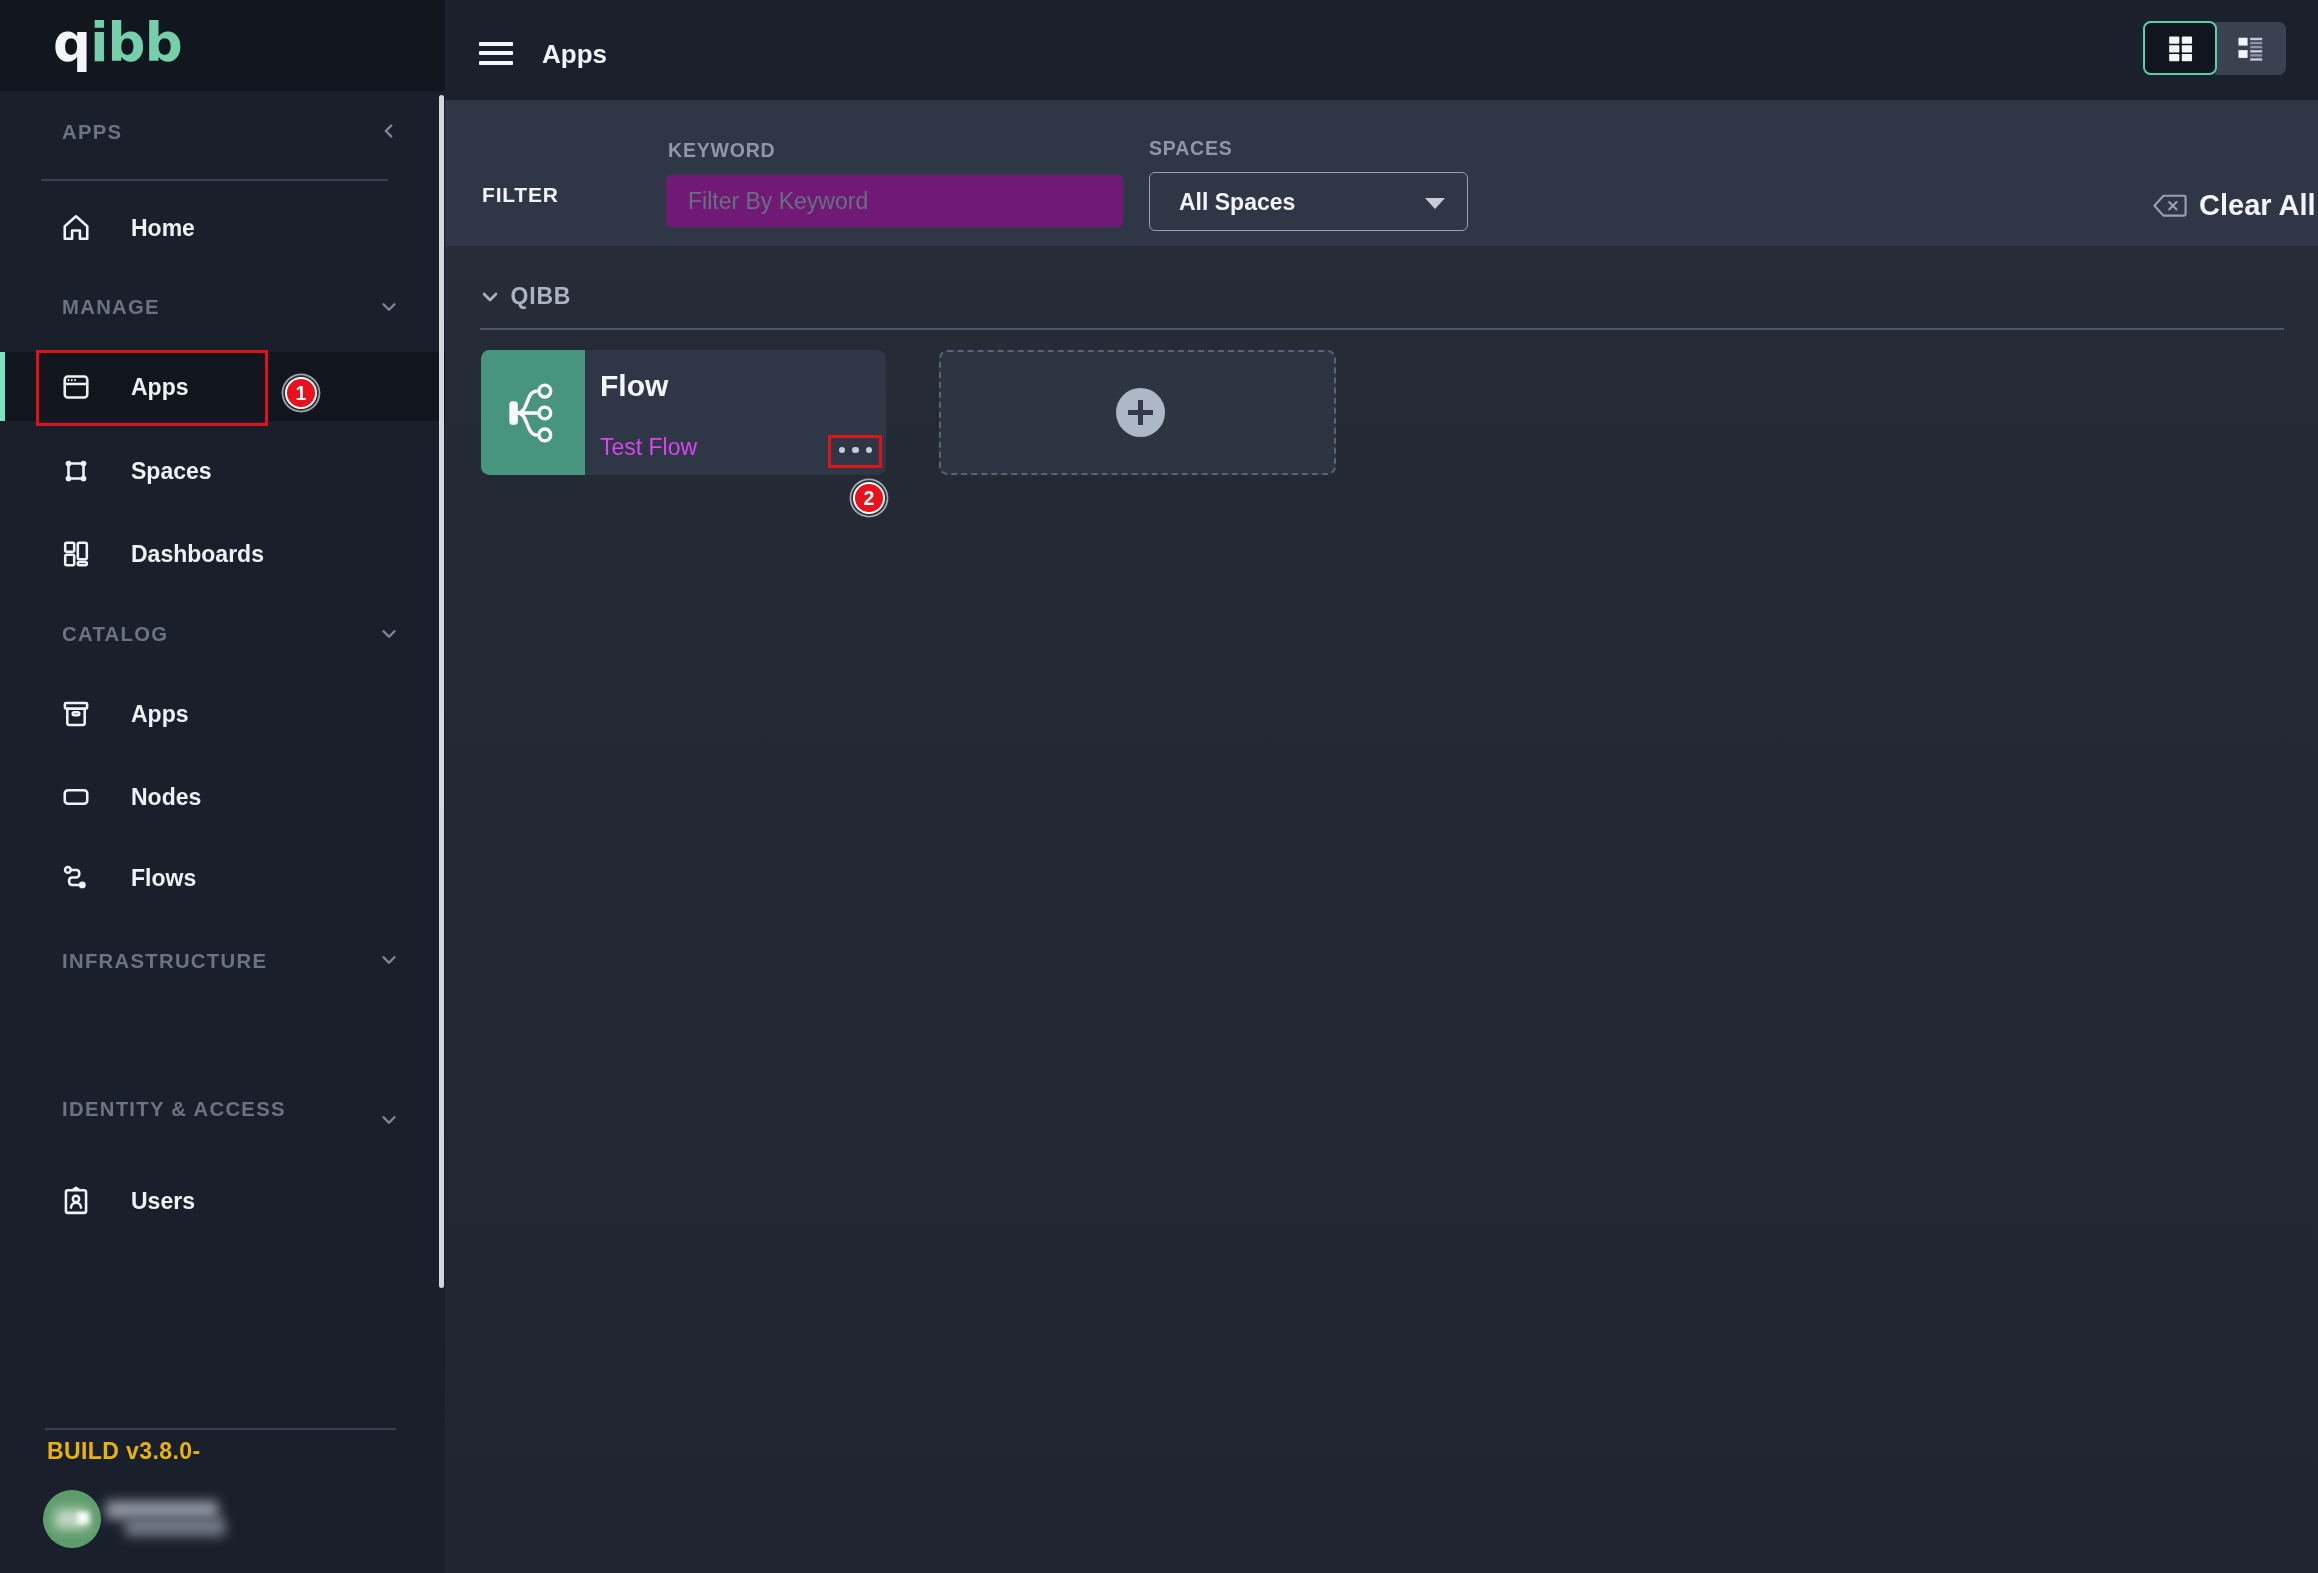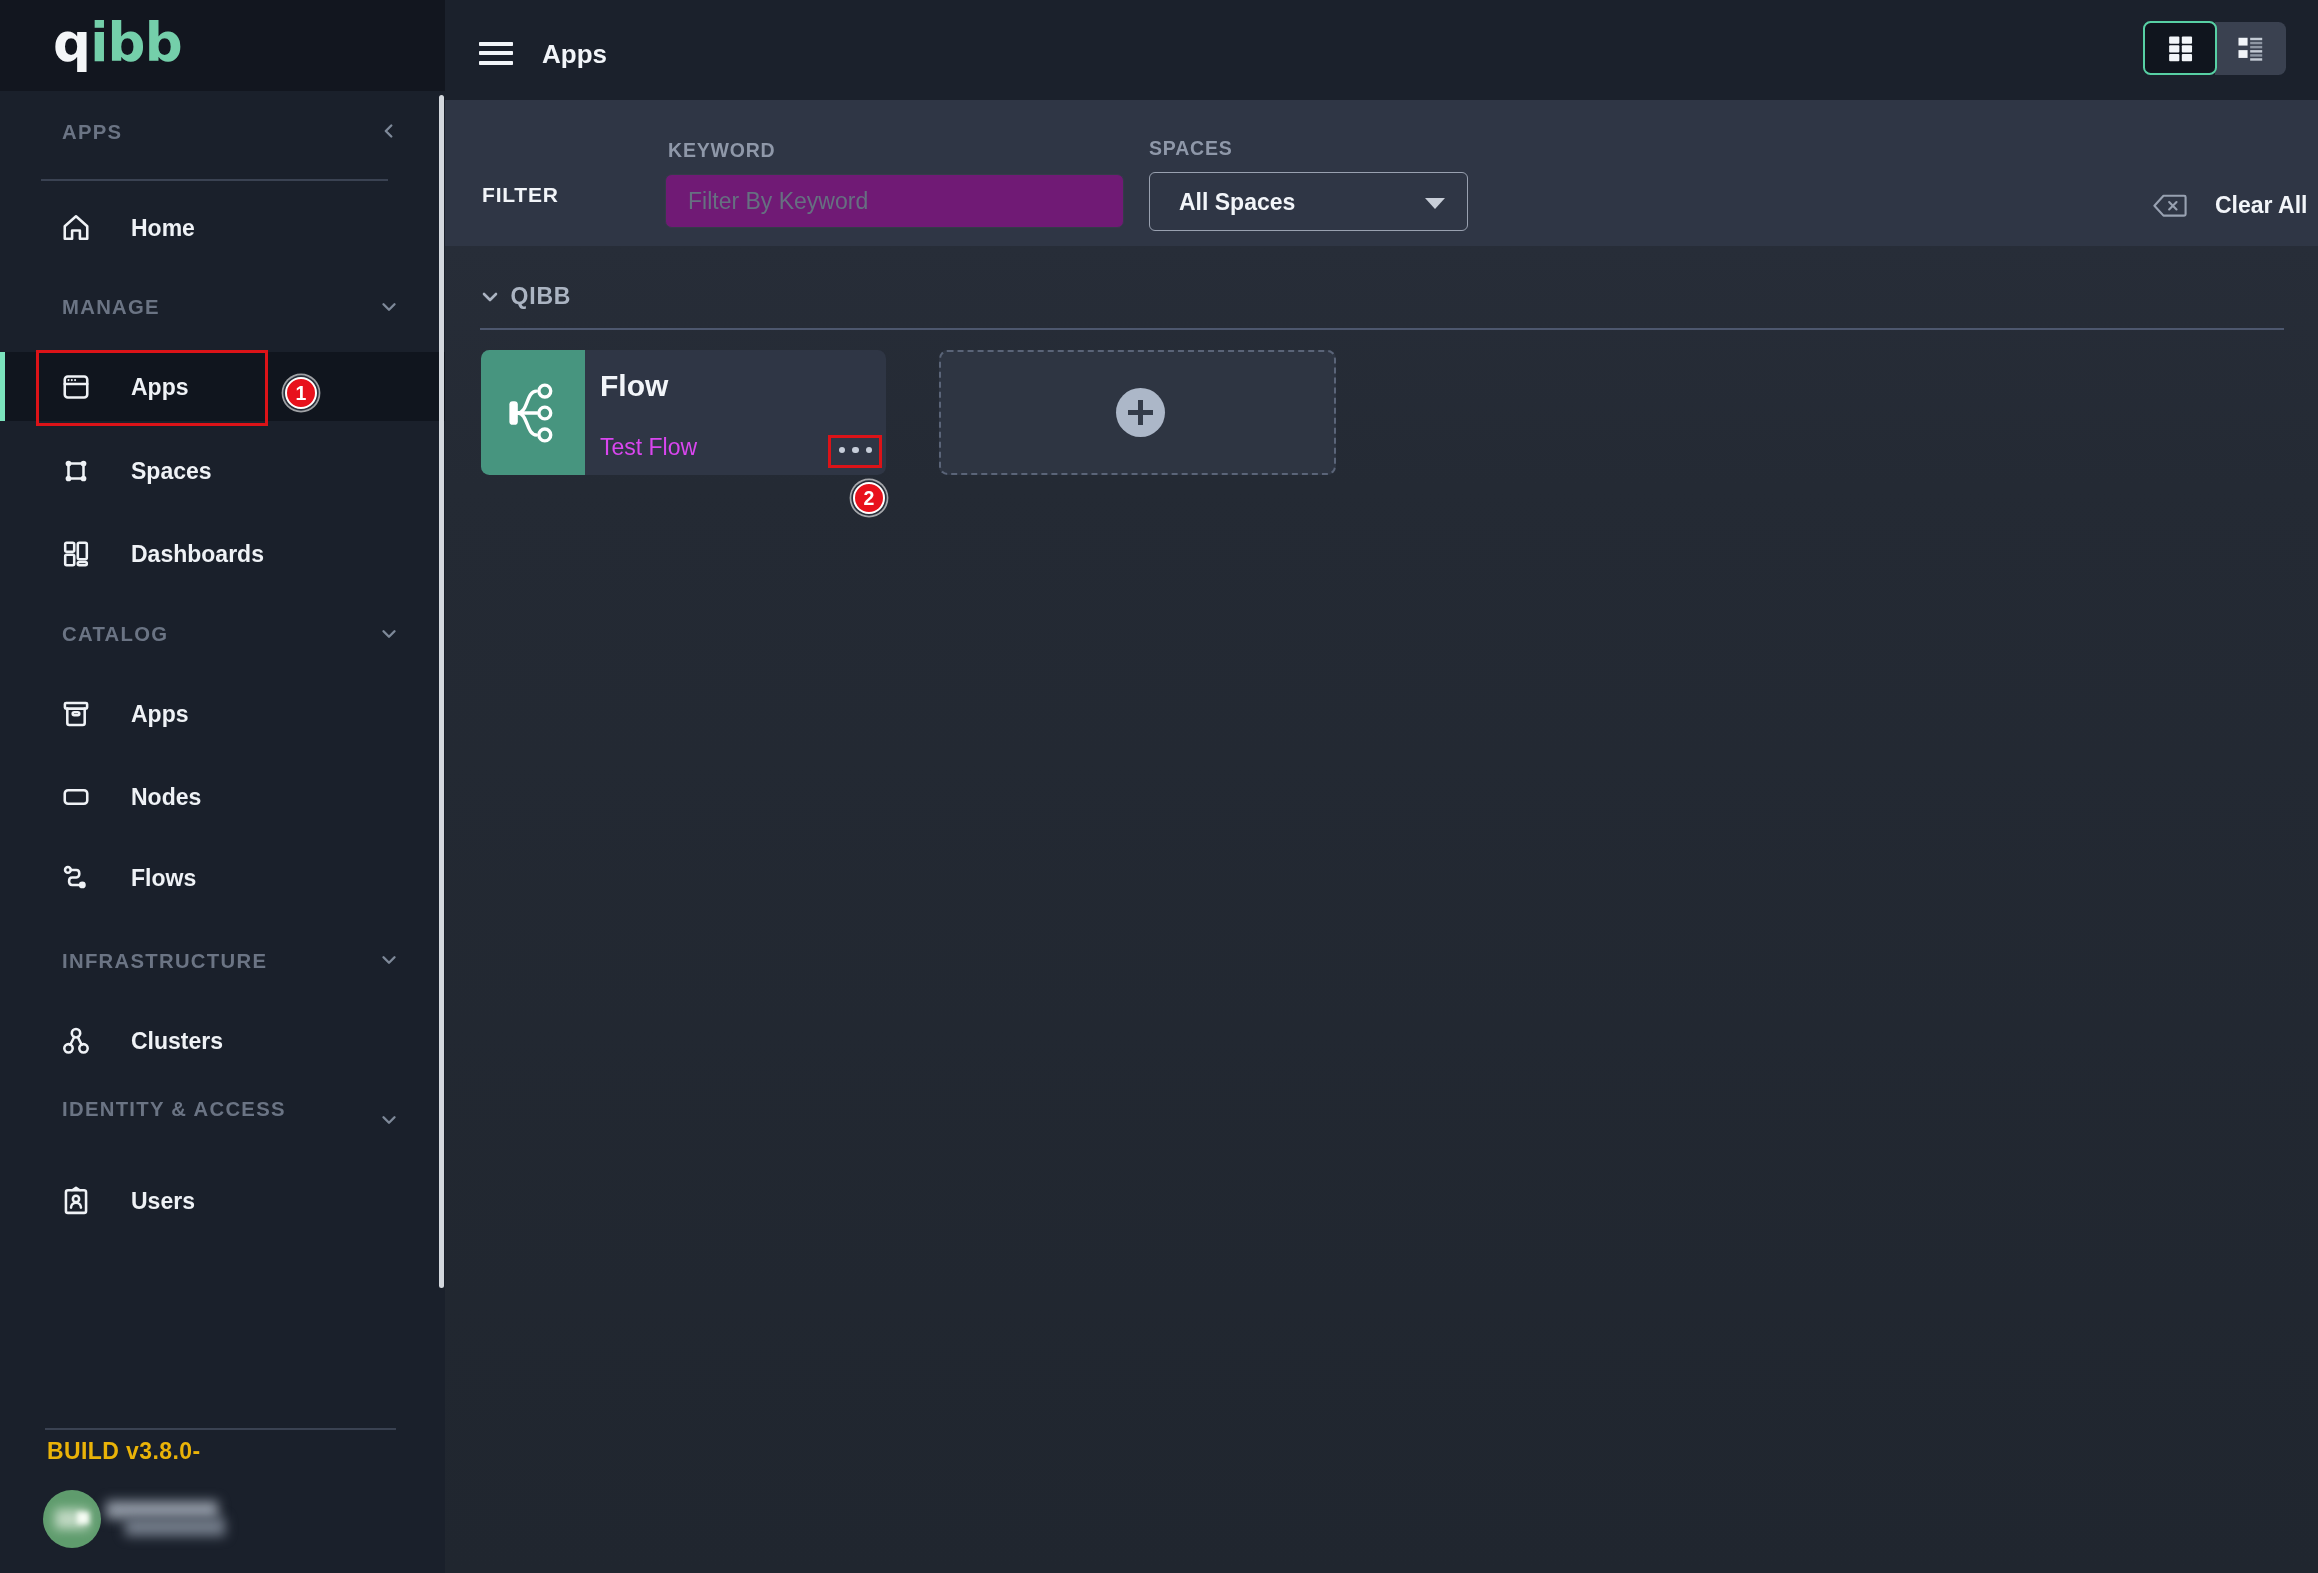--- a/index.html
+++ b/index.html
@@ -80,21 +80,21 @@
              color:#8F98A9; letter-spacing:0.8px; }
   .s-select { position:absolute; left:704px; top:72px; width:319px; height:59px;
               border:1.7px solid #99A1B0; border-radius:6px; cursor:pointer; }
   .s-select .val { position:absolute; left:29px; top:50%; transform:translateY(-50%);
                    font-size:23px; font-weight:bold; color:#F2F5F9; }
   .s-select .caret { position:absolute; right:22px; top:24.6px; width:0; height:0;
                      border-left:10.2px solid transparent; border-right:10.2px solid transparent;
                      border-top:11px solid #C8CED8; }
   .clear-all { position:absolute; left:1708px; top:85px; width:169px; height:41px;
                display:flex; align-items:center; cursor:pointer; }
-  .clear-all .txt { margin-left:28px; font-size:23px; font-weight:bold; color:#F2F5F9; }
+  .clear-all .txt { margin-left:12px; font-size:29px; font-weight:bold; color:#F2F5F9; }
 
   
   .group-head { position:absolute; left:33px; top:37px; display:flex; align-items:center; cursor:pointer; }
   .group-head .glabel { margin-left:8.5px; font-size:23px; font-weight:bold; color:#ABB4C2;
                         letter-spacing:0.8px; }
   .c-divider { position:absolute; left:35px; top:82px; width:1804px; height:1.7px; background:#4D576E; }
   .card { position:absolute; left:36px; top:104px; width:405px; height:125px; background:#2F3645;
           border-radius:8.5px; cursor:pointer; }
   .card .tealblock { position:absolute; left:0; top:0; width:104px; height:125px;
           background:#47957F; border-radius:8.5px 0 0 8.5px; display:flex; align-items:center;
@@ -217,31 +217,20 @@
         </svg>
       </span>
       <span class="slabel">Flows</span>
     </div>
 
     <div class="ssec" style="top:950px;">INFRASTRUCTURE</div>
     <svg class="schev" style="top:949px;" viewBox="0 0 24 24">
         <path class="icon-gray" d="M6 9 L12 15 L18 9"></path>
       </svg>
 
-    <div class="srow" style="top:1006px;">
-      <span class="iwrap">
-        <svg width="36" height="36" viewBox="0 0 24 24">
-          <circle class="icon-stroke" cx="12" cy="6.8" r="2.8"></circle>
-          <circle class="icon-stroke" cx="7" cy="16.9" r="2.8"></circle>
-          <circle class="icon-stroke" cx="17" cy="16.9" r="2.8"></circle>
-          <path class="icon-stroke" d="M10.8 9.3 L8.2 14.5 M13.2 9.3 L15.8 14.5"></path>
-        </svg>
-      </span>
-      <span class="slabel">Clusters</span>
-    </div>
 
     <div class="ssec" style="top:1098px;">IDENTITY &amp; ACCESS</div>
     <svg class="schev" style="top:1109px;" viewBox="0 0 24 24">
         <path class="icon-gray" d="M6 9 L12 15 L18 9"></path>
       </svg>
 
     <div class="srow" style="top:1166px;">
       <span class="iwrap">
         <svg width="36" height="36" viewBox="0 0 24 24">
           <path class="icon-stroke" d="M9 4.8 H6.6 a1.3 1.3 0 0 0 -1.3 1.3 V18.6 a1.3 1.3 0 0 0 1.3 1.3 H17.4 a1.3 1.3 0 0 0 1.3 -1.3 V6.1 a1.3 1.3 0 0 0 -1.3 -1.3 H15"></path>

